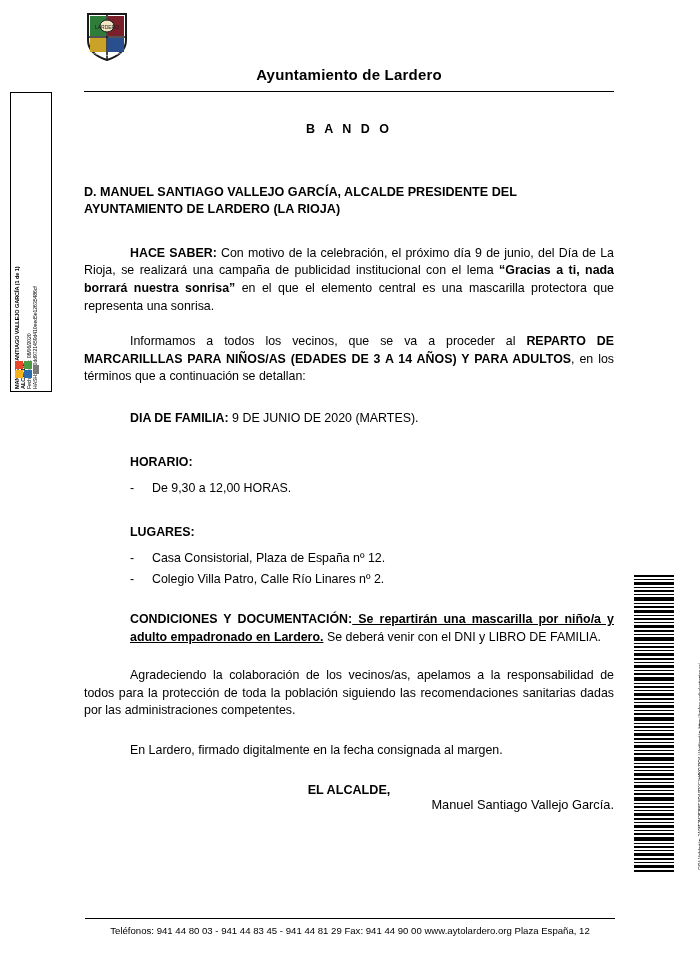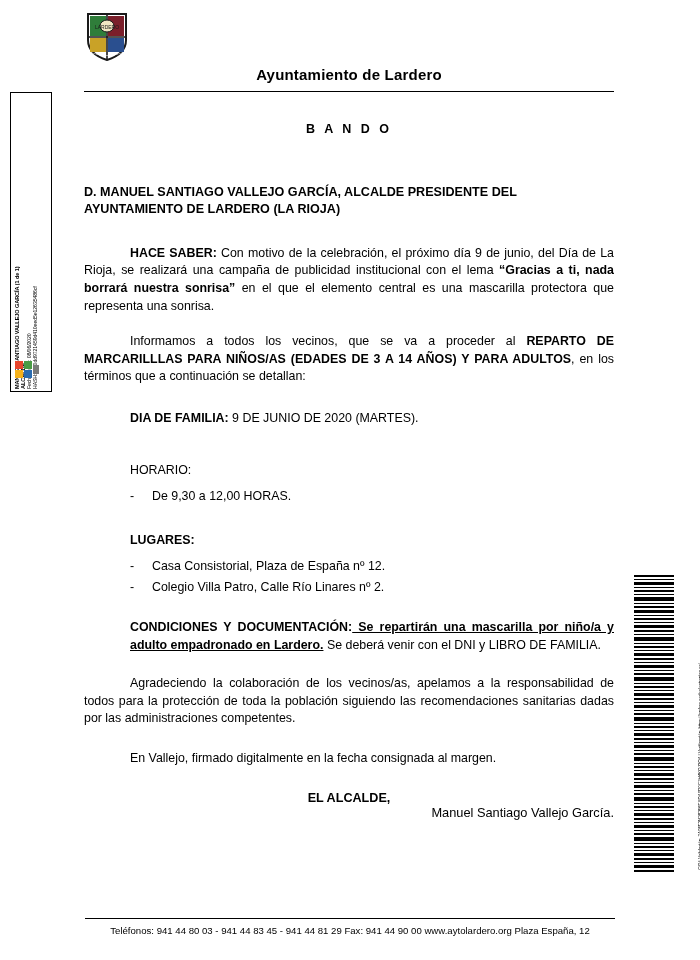--- a/index.html
+++ b/index.html
@@ -148,21 +148,21 @@
     text-align: left;
   }
   .para1 { margin-top: 26px; text-indent: 46px; }
   .para2 { margin-top: 18px; text-indent: 46px; }
   .block-indent {
     margin-left: 46px;
     font-size: 12.4px;
     line-height: 1.45;
   }
   .dia { margin-top: 24px; }
-  .horario { margin-top: 34px; font-weight: normal; }
+  .horario { margin-top: 26px; font-weight: bold; }
   .bullet-row {
     display: flex;
     margin-top: 8px;
   }
   .bullet-dash {
     width: 22px;
     flex: 0 0 22px;
   }
   .lugares { margin-top: 26px; font-weight: bold; }
   .cond { margin-top: 22px; margin-left: 46px; font-size: 12.4px; line-height: 1.45; text-align: justify; }
@@ -354,21 +354,21 @@
     <div class="bullet-row" style="margin-top:3px;">
       <span class="bullet-dash">-</span>
       <span>Colegio Villa Patro, Calle Río Linares nº 2.</span>
     </div>
   </div>
 
   <div class="cond"><b>CONDICIONES Y DOCUMENTACIÓN:</b><b class="u"> Se repartirán una mascarilla por niño/a y adulto empadronado en Lardero.</b><span> Se deberá venir con el DNI y LIBRO DE FAMILIA.</span></div>
 
   <p class="p para3">Agradeciendo la colaboración de los vecinos/as, apelamos a la responsabilidad de todos para la protección de toda la población siguiendo las recomendaciones sanitarias dadas por las administraciones competentes.</p>
 
-  <p class="p para4">En Vallejo, firmado digitalmente en la fecha consignada al margen.</p>
+  <p class="p para4">En Lardero, firmado digitalmente en la fecha consignada al margen.</p>
 
   <div class="alcalde">EL ALCALDE,</div>
   <div class="signature">Manuel Santiago Vallejo García.</div>
 </div>
 
 <div class="footer">
   <div class="footer-rule"></div>
   <div class="footer-text">Teléfonos: 941 44 80 03 - 941 44 83 45 - 941 44 81 29  Fax: 941 44 90 00  www.aytolardero.org  Plaza España, 12</div>
 </div>
 

